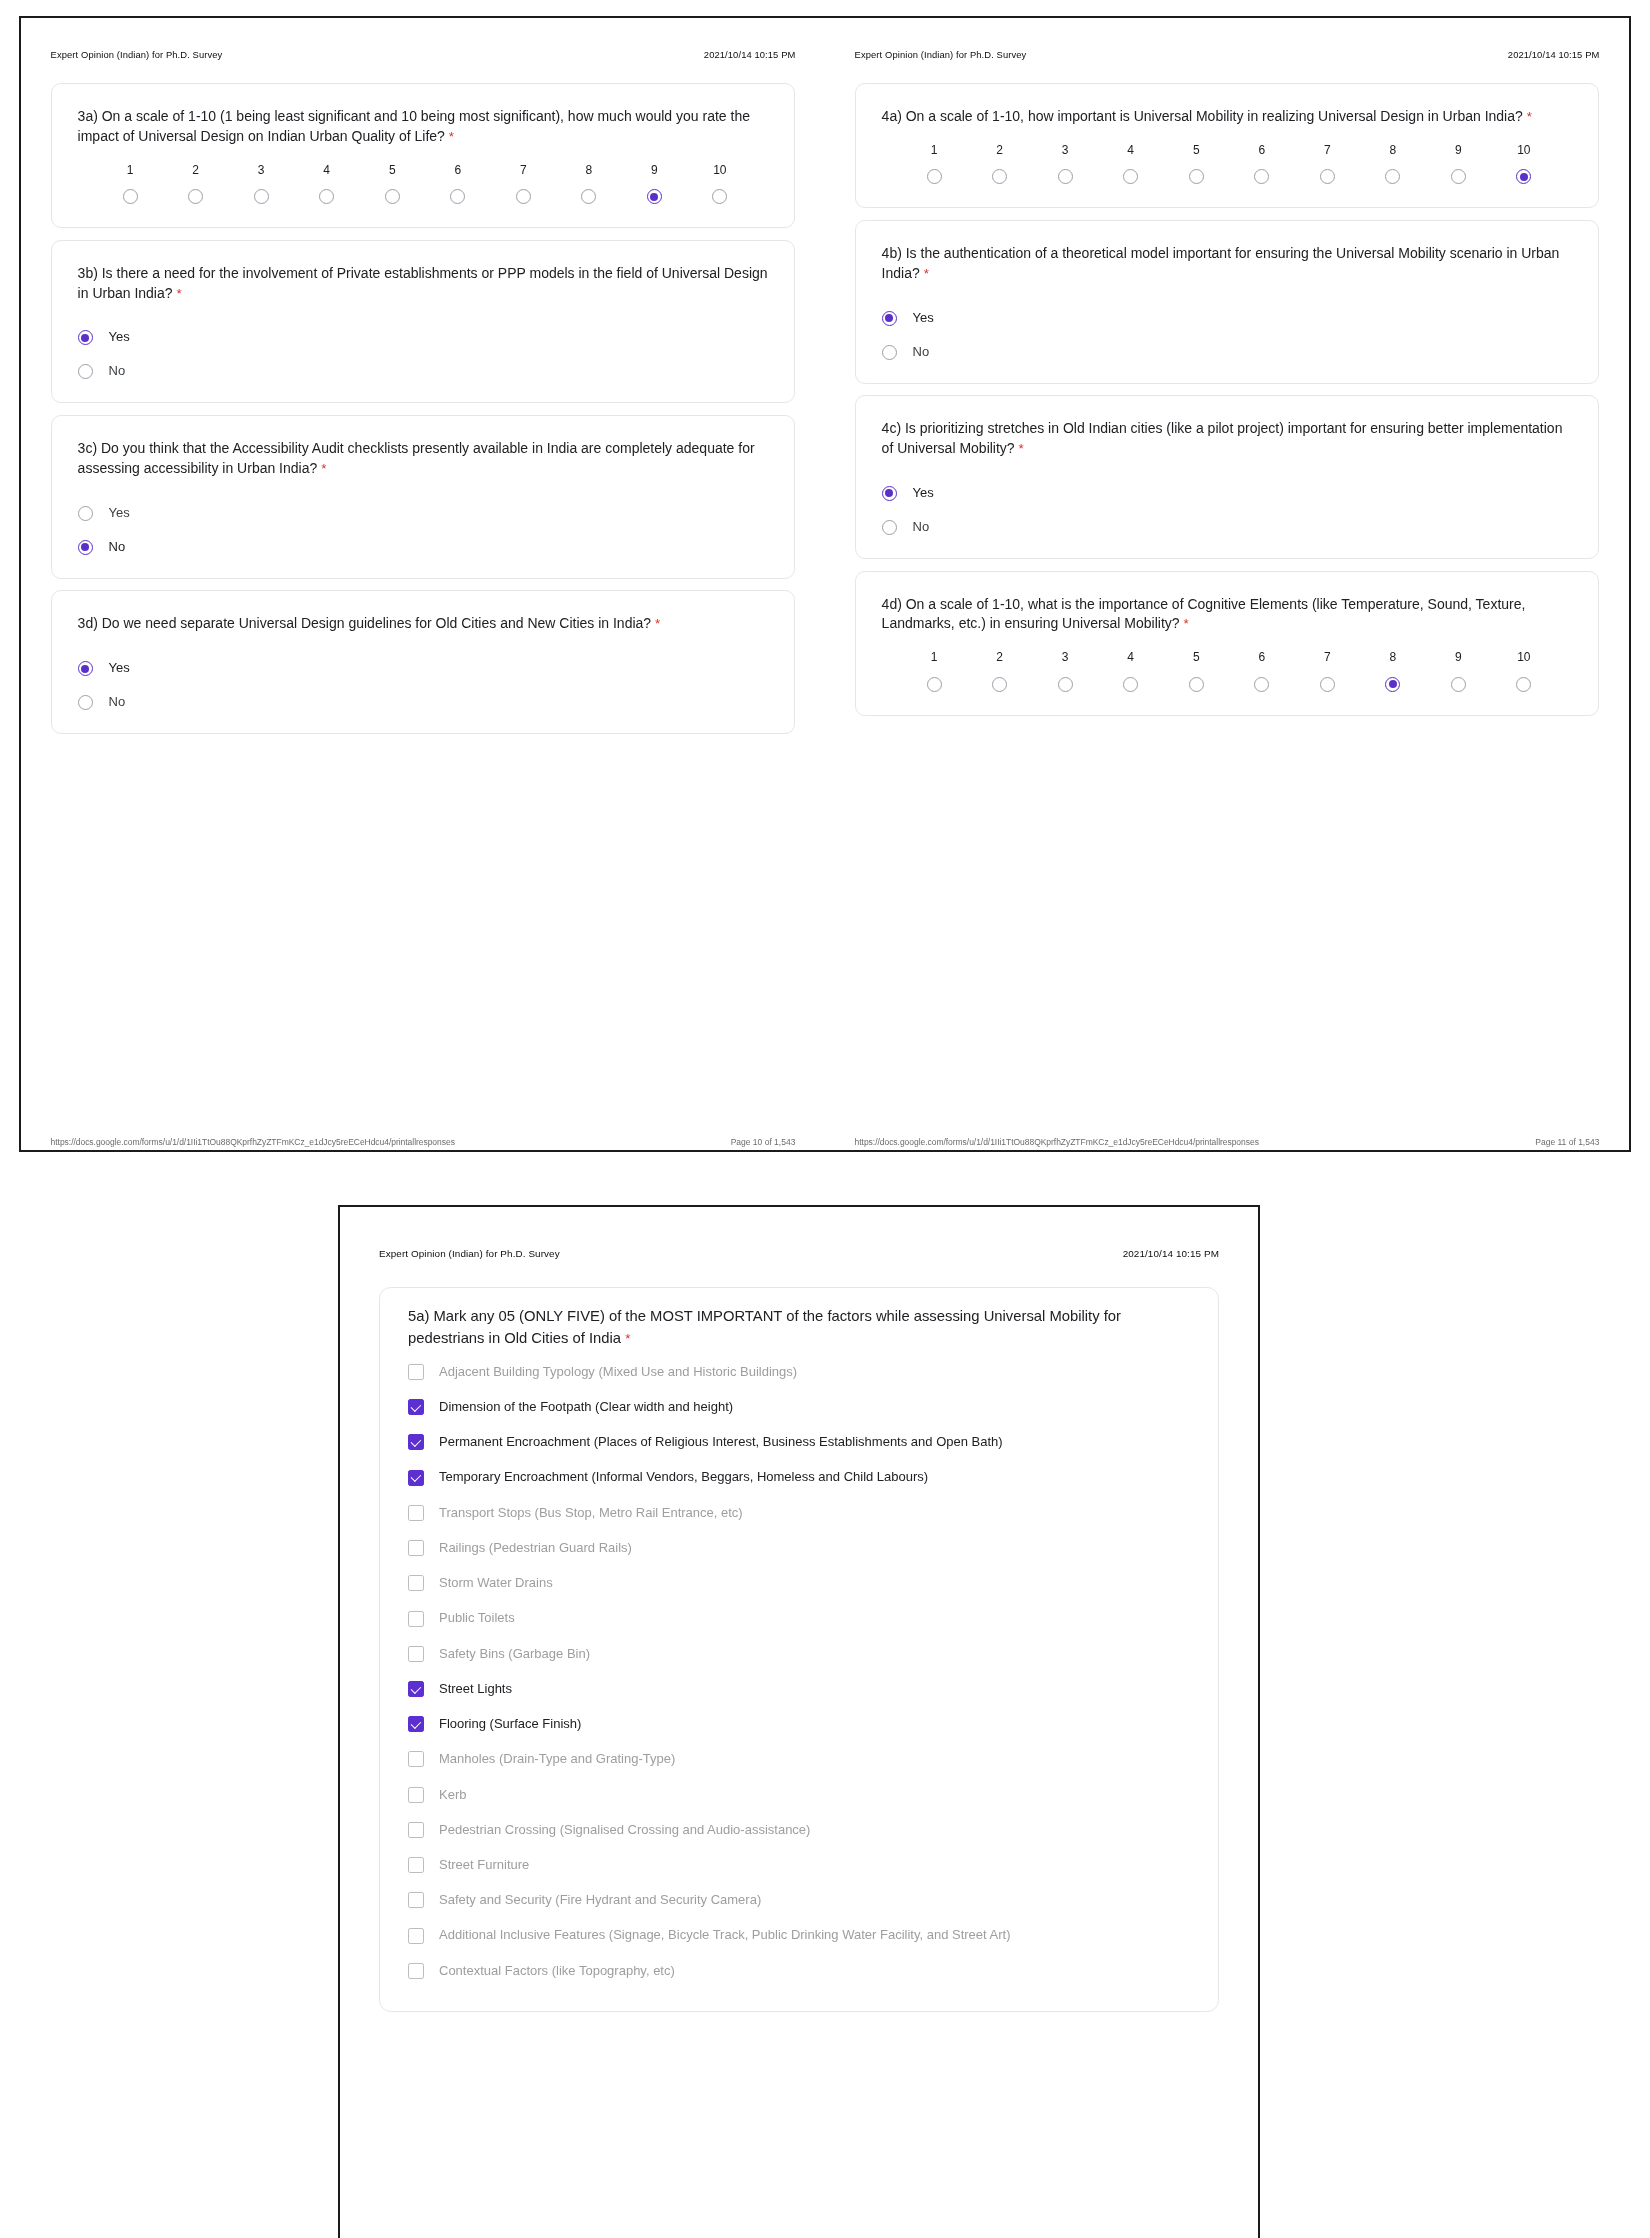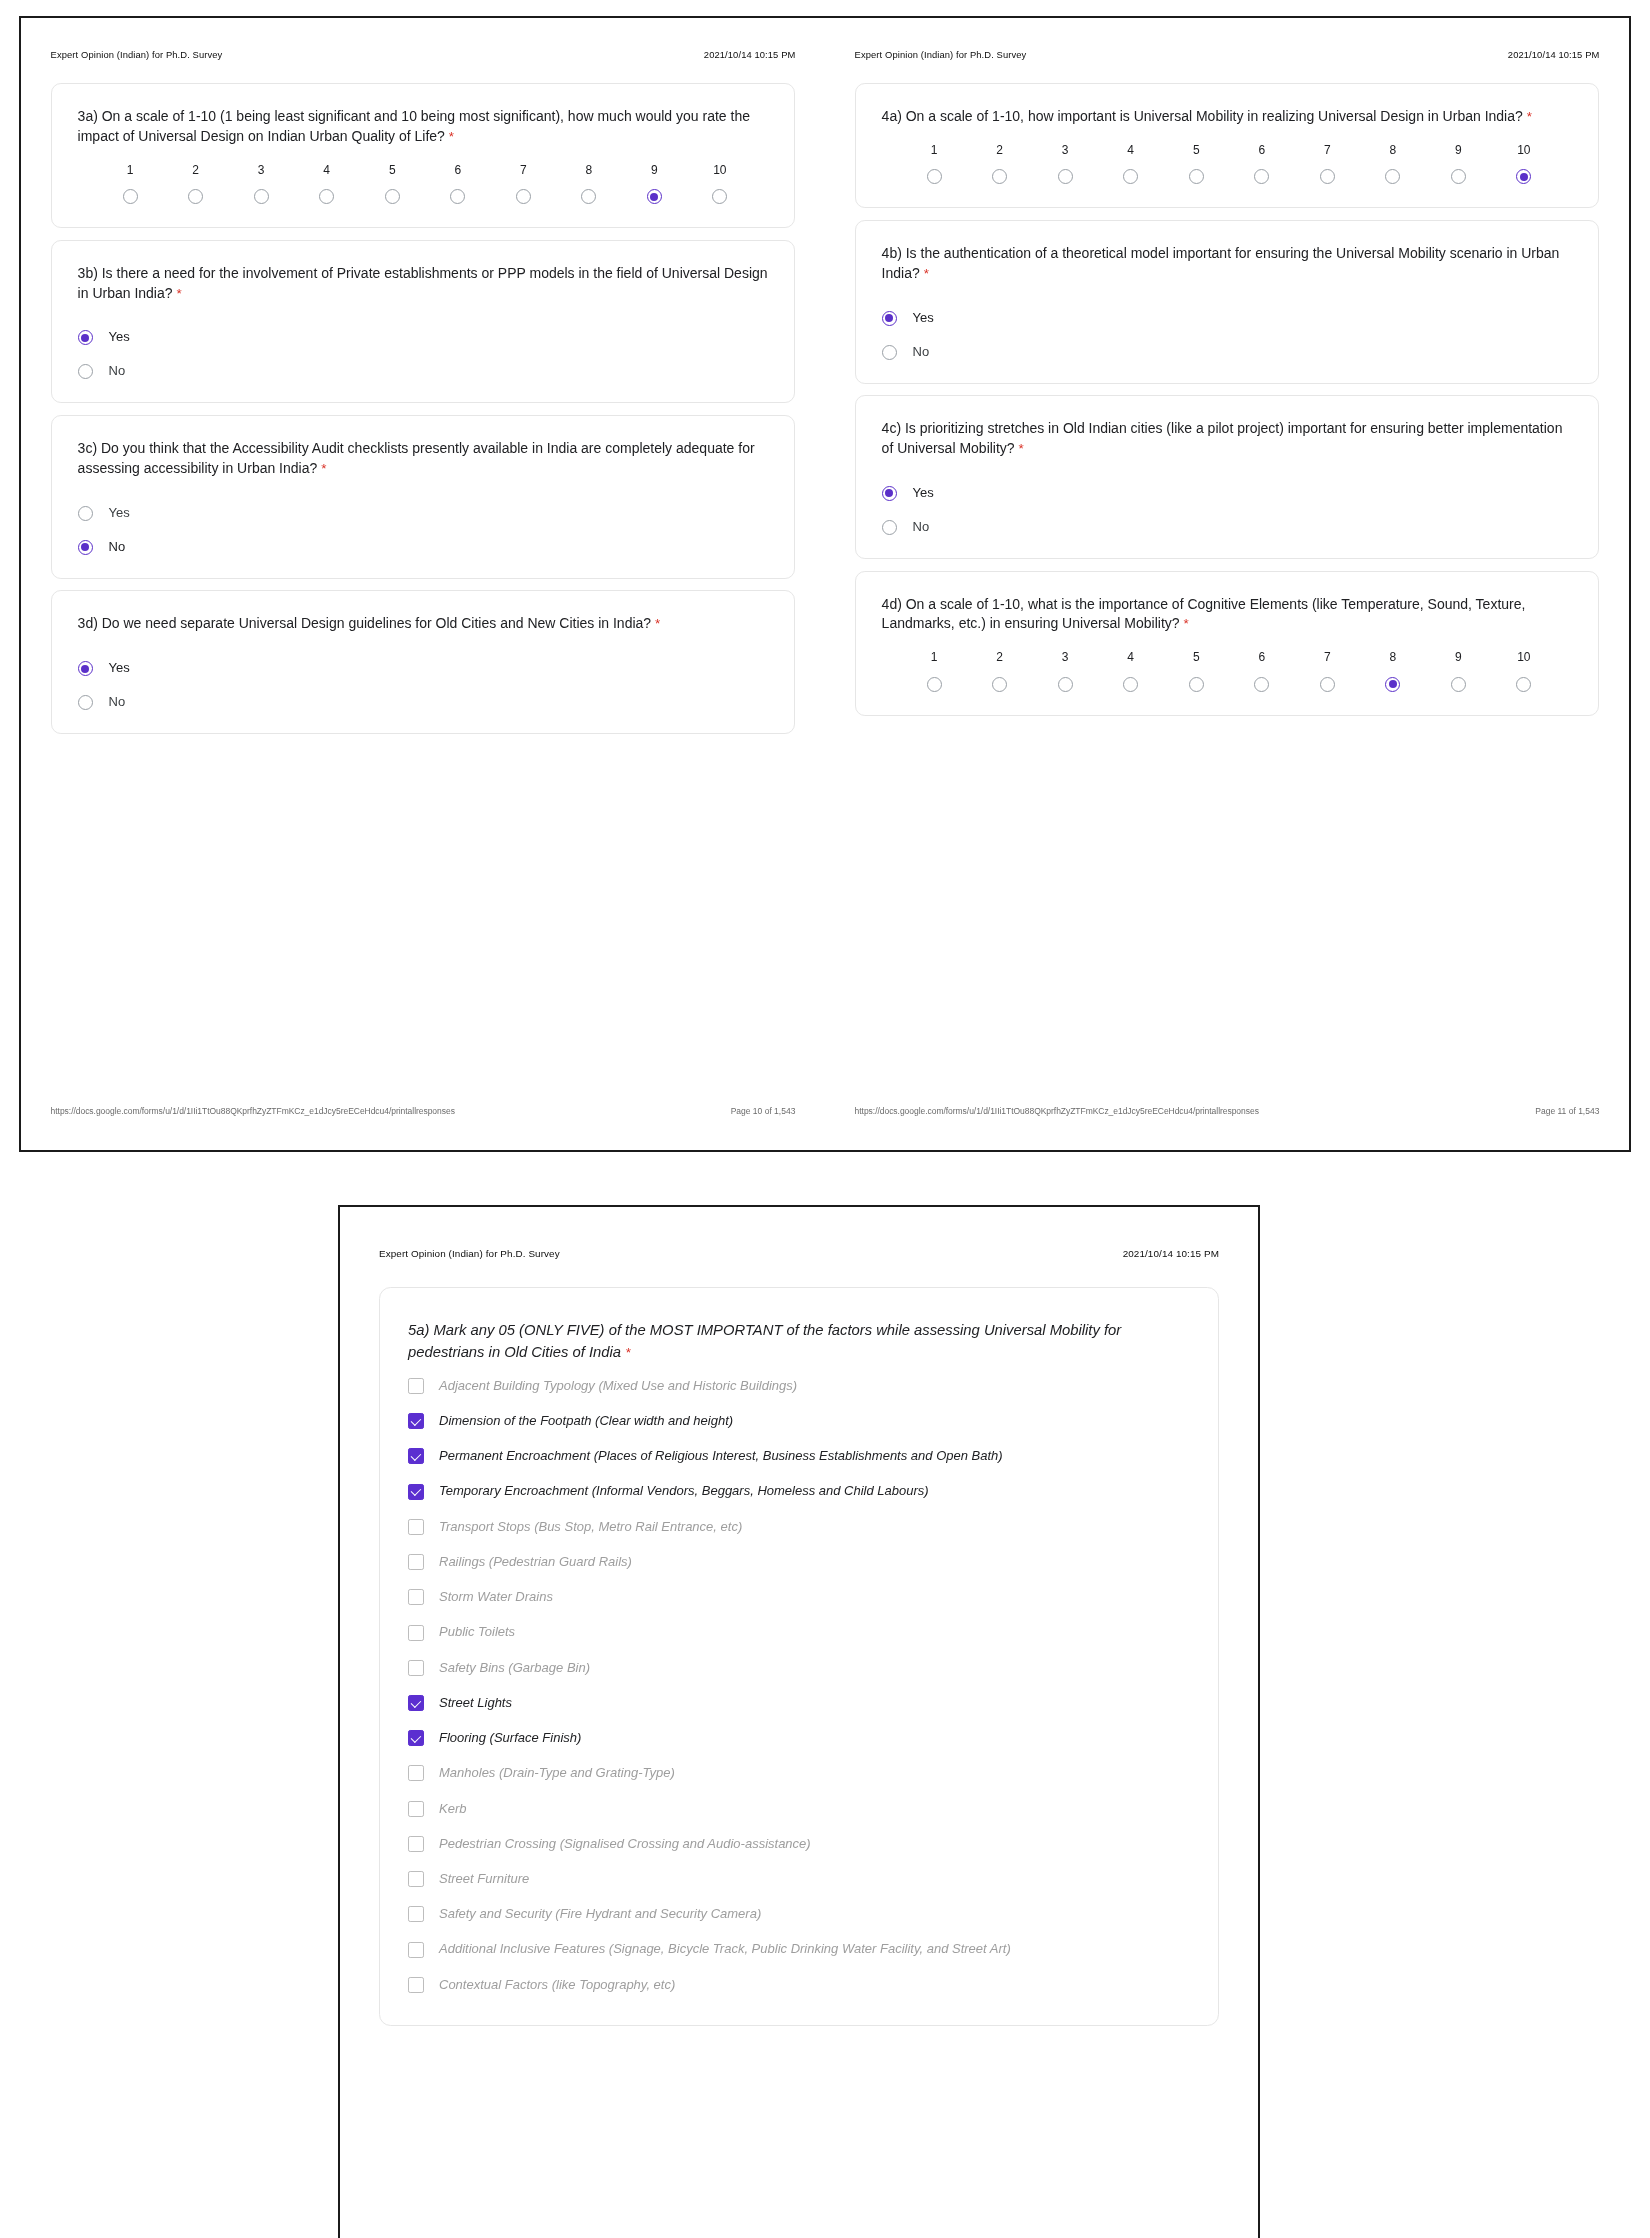--- a/index.html
+++ b/index.html
@@ -66,23 +66,22 @@
   
   .q-card {
     border: 0.9px solid #e6e6e6;
     border-radius: 9.9px;
     background: #ffffff;
     padding: 23px 26px 23px 26px;
     margin-bottom: 11.6px;
     box-sizing: border-box;
   }
   #sheet-bottom .q-card {
-    padding: 32px 28px 26px 28px;
+    padding: 18px 28px 26px 28px;
     border-radius: 11.6px;
-    font-style: italic;
   }
   .q-title {
     font-size: 14px;
     line-height: 1.42;
     color: #202124;
     margin: 0 0 4.5px 0;
     font-weight: 400;
   }
   #sheet-bottom .q-title {
     font-size: 14.8px;
@@ -206,21 +205,21 @@
   .check-row.checked .check-label { color: #202124; }
 
   
   .page-footer {
     margin-top: auto;
     display: flex;
     justify-content: space-between;
     align-items: baseline;
     font-size: 8.5px;
     color: #6b6b6b;
-    padding-bottom: 34px;
+    padding-bottom: 3px;
     white-space: nowrap;
   }
   .footer-url { letter-spacing: -0.04px; }
   .footer-page { }
 
   .spacer { flex: 1 1 auto; }
 </style>
 </head>
 <body>
 

